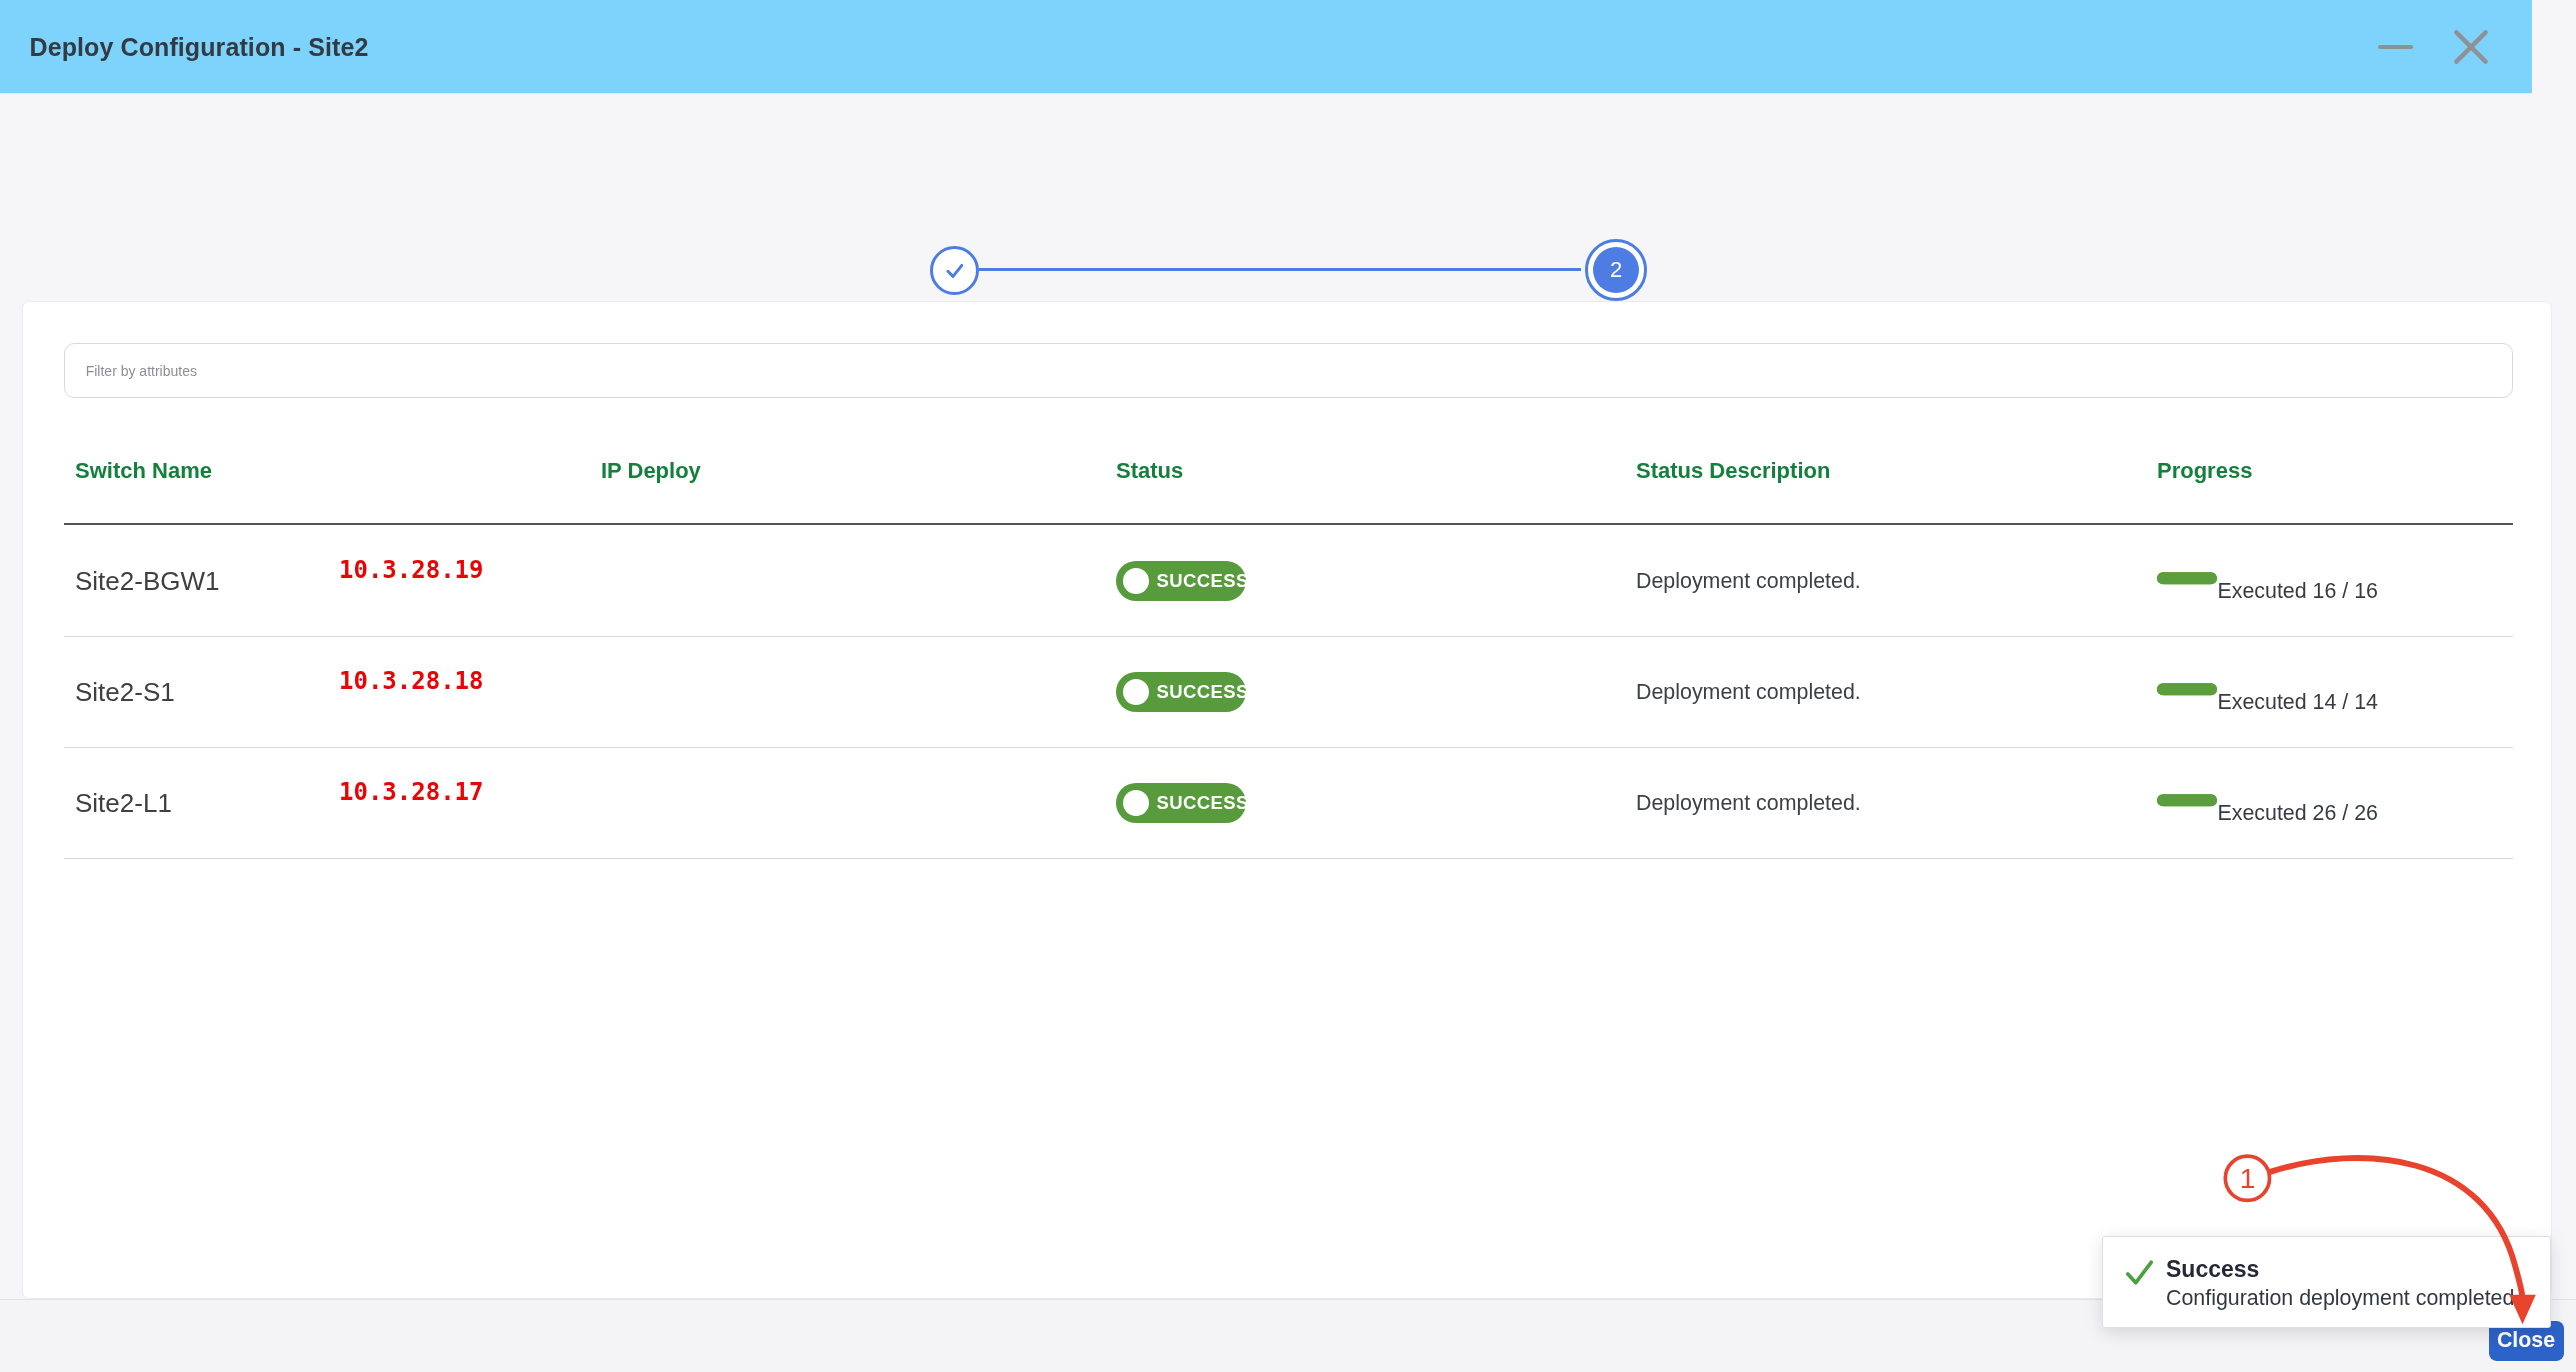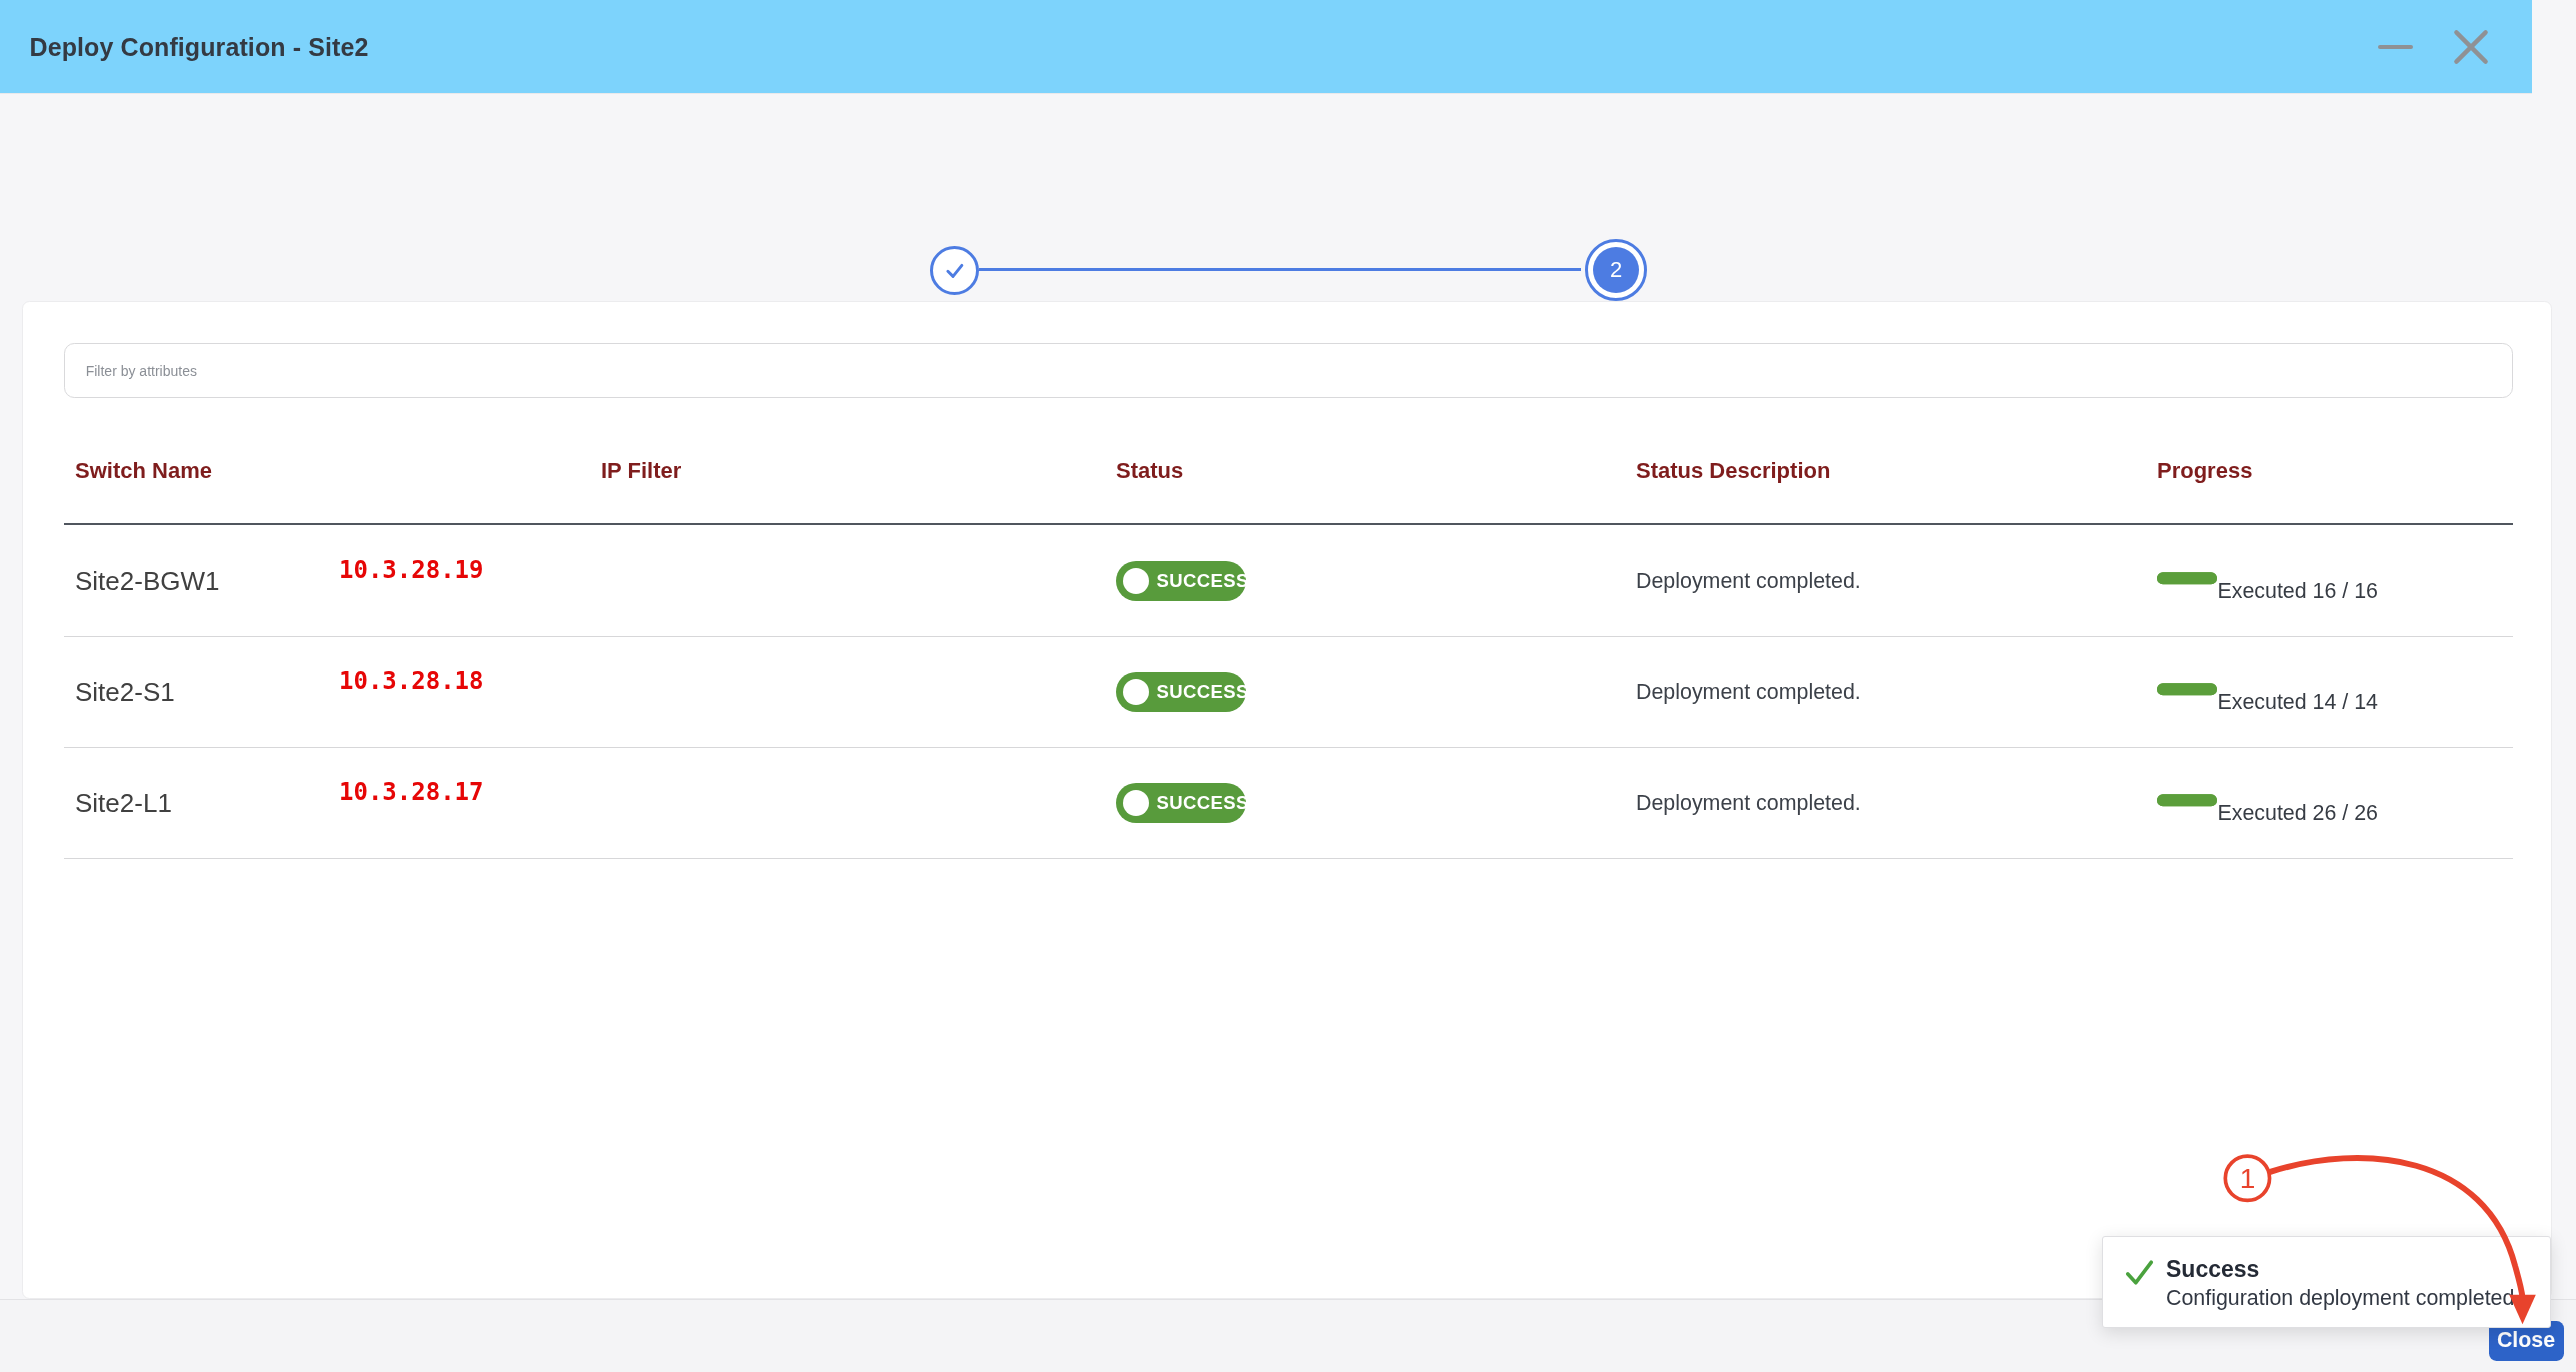--- a/index.html
+++ b/index.html
@@ -71,21 +71,21 @@
     font-family:"Liberation Sans", sans-serif; font-size:14px; color:#3c4149;
     padding:0 20.7px; outline:none;
   }
   .filter-input::placeholder { color:#8b8f96; }
 
   .thead {
     position:absolute; left:0; top:95px; width:2449px; height:128px;
     border-bottom:2.2px solid #50565e;
   }
   .th {
-    position:absolute; top:61px; font-size:22px; font-weight:bold; color:#7f1d1d;
+    position:absolute; top:61px; font-size:22px; font-weight:bold; color:#15803d;
     white-space:nowrap;
   }
   .th.c-name { left:11px; }
   .th.c-ip { left:537px; }
   .th.c-status { left:1052px; }
   .th.c-desc { left:1572px; }
   .th.c-prog { left:2093px;text-align:right; }
 
   .tbody { position:absolute; left:0; top:224px; width:2449px; }
   .t-row { position:relative; height:111px; border-bottom:1.5px solid #d7d7d9; }
@@ -185,21 +185,21 @@
     <div class="step-label active">Deploy Progress</div>
   </div>
 </section>
 
 <section class="card">
   <div class="card-inner">
     <input class="filter-input" type="text" placeholder="Filter by attributes" style="">
 
     <div class="thead">
       <span class="th c-name">Switch Name</span>
-      <span class="th c-ip">IP Filter</span>
+      <span class="th c-ip">IP Deploy</span>
       <span class="th c-status">Status</span>
       <span class="th c-desc">Status Description</span>
       <span class="th c-prog">Progress</span>
     </div>
 
     <div class="tbody">
 
       <div class="t-row">
         <span class="cell cell-name">Site2-BGW1</span>
         <span class="cell cell-ip">10.3.28.19</span>

